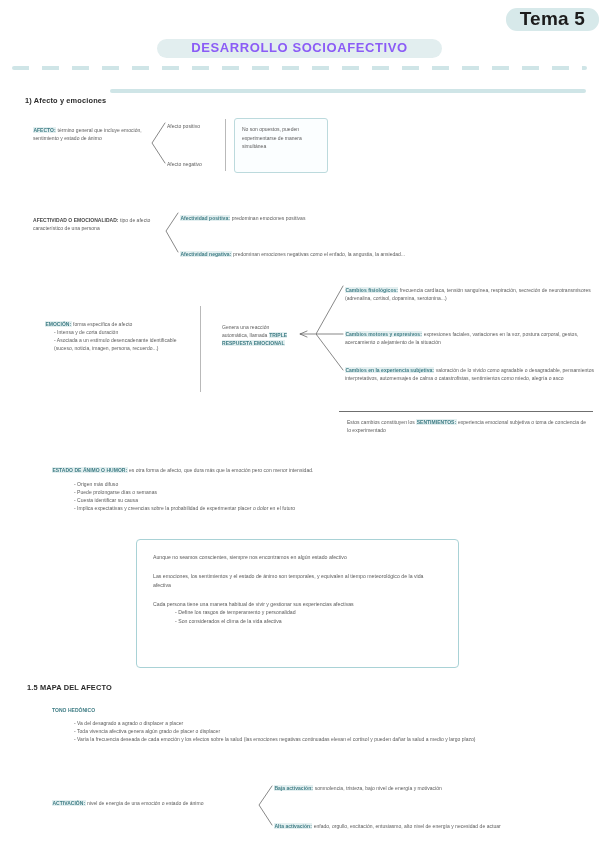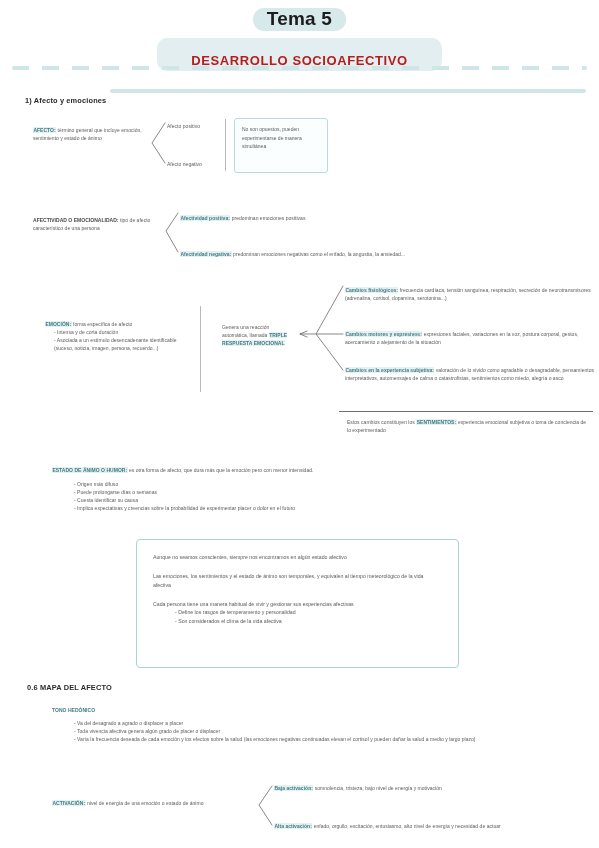--- a/index.html
+++ b/index.html
@@ -21,21 +21,21 @@
     height: 848px;
     background: #fff;
   }
 
   
   .title-wrap {
     position: absolute;
     top: 8px;
     left: 0;
     width: 599px;
-    text-align: center;
+    text-align: right;
   }
   .title-main {
     display: inline-block;
     font-size: 19px;
     font-weight: 700;
     color: #1c1c1c;
     letter-spacing: 0.2px;
     padding: 1px 14px 2px 14px;
     background: #d7e9ea;
     border-radius: 11px;
@@ -45,23 +45,23 @@
     position: absolute;
     top: 38px;
     left: 0;
     width: 599px;
     text-align: center;
   }
   .subtitle {
     display: inline-block;
     font-size: 13px;
     font-weight: 700;
-    color: #b91c1c;
+    color: #8b5cf6;
     letter-spacing: 0.6px;
-    padding: 16px 34px 3px 34px;
+    padding: 2px 34px 3px 34px;
     background: #e2eeef;
     border-radius: 10px;
     line-height: 1.1;
   }
 
   .dashed-rule {
     position: absolute;
     top: 66px;
     left: 12px;
     width: 575px;
@@ -246,21 +246,21 @@
       <div class="blk">Aunque no seamos conscientes, siempre nos encontramos en algún estado afectivo</div>
       <div class="blk">Las emociones, los sentimientos y el estado de ánimo son temporales, y equivalen al tiempo meteorológico de la vida afectiva</div>
       <div class="blk">
         <div>Cada persona tiene una manera habitual de vivir y gestionar sus experiencias afectivas</div>
         <div class="sub-line">- Define los rasgos de temperamento y personalidad</div>
         <div class="sub-line">- Son considerados el clima de la vida afectiva</div>
       </div>
     </div>
   </div>
 
-  <div class="sec-head" style="top:683px; left:27px;">0.6 MAPA DEL AFECTO</div>
+  <div class="sec-head" style="top:683px; left:27px;">1.5 MAPA DEL AFECTO</div>
 
   <div class="tb" style="top:706px; left:52px; width:200px; font-weight:700; color:#3f7d85;">TONO HEDÓNICO</div>
 
   <div class="tb" style="top:719px; left:52px; width:540px;">
     <div style="padding-left:22px;">- Va del desagrado a agrado o displacer a placer</div>
     <div style="padding-left:22px;">- Toda vivencia afectiva genera algún grado de placer o displacer</div>
     <div style="padding-left:22px;">- Varía la frecuencia deseada de cada emoción y los efectos sobre la salud (las emociones negativas continuadas elevan el cortisol y pueden dañar la salud a medio y largo plazo)</div>
   </div>
 
   <div class="tb" style="top:799px; left:52px; width:205px;">

